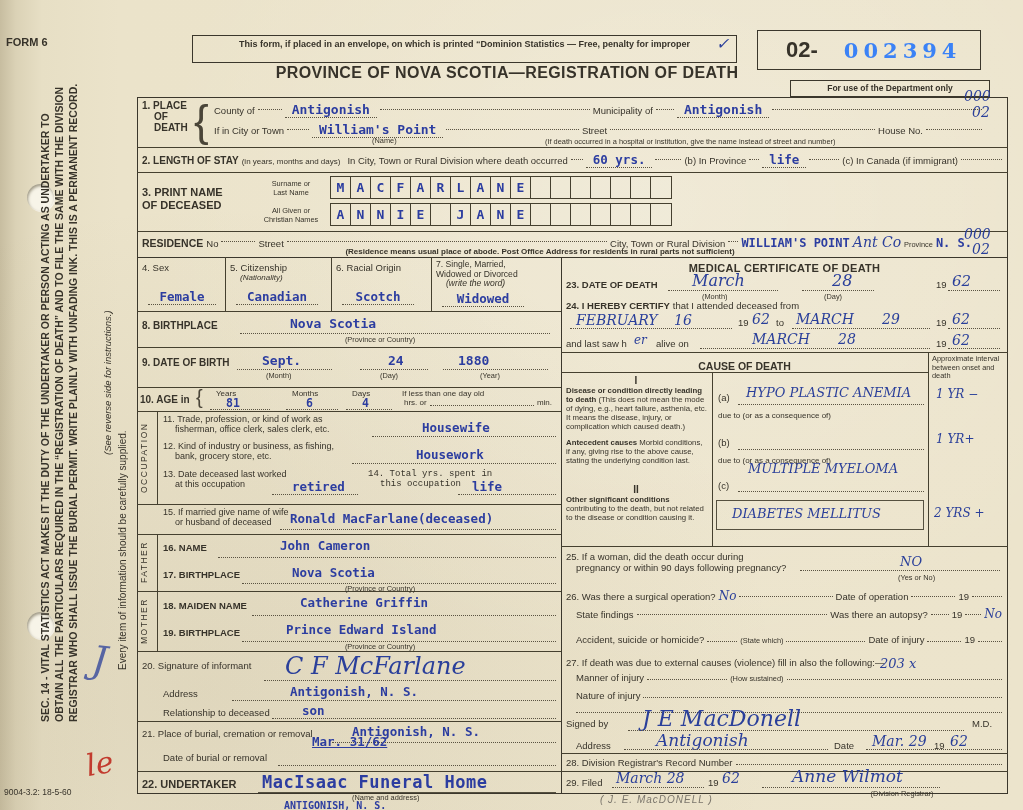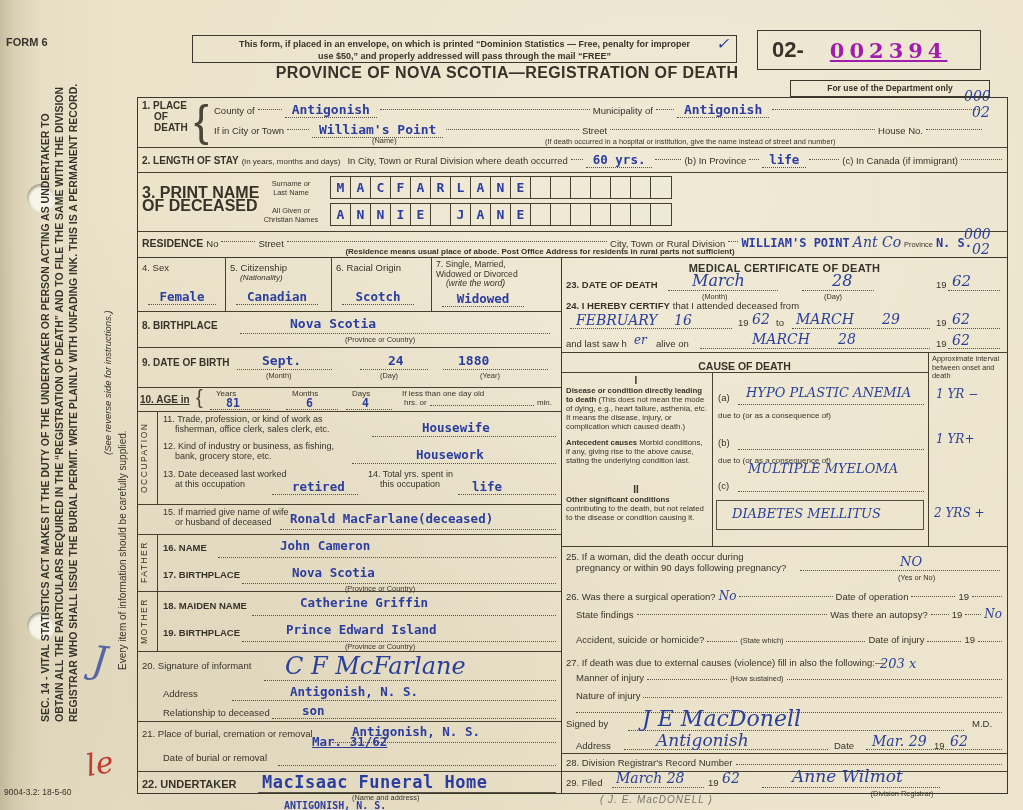--- a/index.html
+++ b/index.html
@@ -32,47 +32,46 @@
   .vline{position:absolute;border-left:1px solid #45402f;width:0;}
   .vline2{position:absolute;border-left:1.6px solid #3b372c;width:0;}
   .vert{writing-mode:vertical-rl;transform:rotate(180deg);}
   .box{border:1.6px solid #3b372c;}
   .lbrow{display:flex;border:1.3px solid #45402f;background:rgba(255,255,255,.06);}
   .lb-cell{width:20px;height:21px;border-right:1px solid #45402f;display:flex;align-items:center;justify-content:center;
            font-family:"DejaVu Sans Mono",monospace;font-weight:bold;color:#2c3da0;font-size:13px;}
   .lb-cell:last-child{border-right:none;}
   .hole{position:absolute;width:27px;height:27px;border-radius:50%;background:#f7f4e8;
         box-shadow:inset 1px 2px 3px rgba(90,80,55,.55), 1px 1px 0 rgba(255,255,255,.6);}
-  .stamp{font-family:"DejaVu Serif",serif;font-weight:bold;color:#a21caf;letter-spacing:5px;text-decoration:underline;}
+  .stamp{font-family:"DejaVu Serif",serif;font-weight:bold;color:#3b82f6;letter-spacing:5px;}
   .pencil{color:#7b766c;}
   .brace{font-weight:200;color:#4a4538;}
 </style>
 </head>
 <body>
 
 <div class="a b" style="left:6px;top:36px;font-size:11px;">FORM 6</div>
 <div class="hole" style="left:27px;top:184px;"></div>
 <div class="hole" style="left:27px;top:612px;"></div>
 
 <div class="a vert b" style="left:38px;top:80px;width:72px;height:642px;font-size:10.5px;line-height:14px;">SEC. 14 - VITAL STATISTICS ACT MAKES IT THE DUTY OF THE UNDERTAKER OR PERSON ACTING AS UNDERTAKER TO OBTAIN ALL THE PARTICULARS REQUIRED IN THE “REGISTRATION OF DEATH” AND TO FILE THE SAME WITH THE DIVISION REGISTRAR WHO SHALL ISSUE THE BURIAL PERMIT. WRITE PLAINLY WITH UNFADING INK. THIS IS A PERMANENT RECORD.</div>
 <div class="a vert i" style="left:102px;top:245px;width:14px;height:210px;font-size:9.5px;">(See reverse side for instructions.)</div>
 <div class="a vert" style="left:117px;top:380px;width:26px;height:290px;font-size:10px;line-height:12px;">Every item of information should be carefully supplied.</div>
 
 <div class="a script" style="left:92px;top:638px;font-size:38px;opacity:.75;transform:rotate(6deg);">J</div>
 <div class="a script" style="left:86px;top:746px;font-size:30px;color:#c23b2e;transform:rotate(-10deg);">le</div>
 <div class="a sm" style="left:4px;top:788px;font-size:8.5px;">9004-3.2: 18-5-60</div>
 
 <div class="a box ctr b" style="left:192px;top:35px;width:545px;height:28px;font-size:9px;line-height:12px;padding-top:2px;border-width:1.3px;">
   <div>This form, if placed in an envelope, on which is printed “Dominion Statistics — Free, penalty for improper</div>
-  <div>use $50,” and properly addressed will pass through the mail “FREE”</div>
 </div>
 <div class="a script" style="left:716px;top:34px;font-size:16px;">✓</div>
 
 <div class="a box" style="left:757px;top:30px;width:224px;height:40px;display:flex;align-items:center;">
-  <span class="b" style="font-size:22px;margin-left:14px;">02-</span>
+  <span class="b" style="font-size:22px;margin-left:28px;">02-</span>
   <span class="stamp" style="font-size:21px;margin-left:26px;">002394</span>
 </div>
 
 <div class="a ctr b" style="left:137px;top:64px;width:740px;font-size:16px;letter-spacing:.4px;">PROVINCE OF NOVA SCOTIA—REGISTRATION OF DEATH</div>
 
 <div class="a box ctr b" style="left:790px;top:80px;width:200px;height:17px;font-size:8.5px;line-height:14px;border-width:1.3px;">For use of the Department only</div>
 <div class="a script" style="left:964px;top:88px;font-size:14px;">000</div>
 <div class="a script" style="left:972px;top:104px;font-size:14px;">02</div>
 
 <div class="a box" style="left:137px;top:97px;width:871px;height:697px;"></div>
@@ -139,21 +138,21 @@
   <span class="typed on">60 yrs.</span>
   <span class="lead" style="width:26px;"></span>
   <span class="lbl">(b) In Province</span>
   <span class="lead" style="width:10px;"></span>
   <span class="typed on">life</span>
   <span class="lead" style="width:30px;"></span>
   <span class="lbl">(c) In Canada (if immigrant)</span>
   <span class="lead grow"></span>
 </div>
 
-<div class="a b" style="left:142px;top:186px;font-size:16px;line-height:13px;">
+<div class="a b" style="left:142px;top:186px;font-size:11px;line-height:13px;">
   <div>3. PRINT NAME</div>
   <div>OF DECEASED</div>
 </div>
 <div class="a xs ctr" style="left:254px;top:180px;width:74px;">
   <div>Surname or</div>
   <div>Last Name</div>
 </div>
 <div class="a lbrow" style="left:330px;top:176px;">
     <span class="lb-cell">M</span>
     <span class="lb-cell">A</span>
@@ -241,21 +240,21 @@
 <div class="a typed" style="left:262px;top:353px;font-size:13px;">Sept.</div>
 <div class="ul" style="left:237px;top:369px;width:95px;"></div>
 <div class="a xs" style="left:266px;top:372px;">(Month)</div>
 <div class="a typed" style="left:388px;top:353px;font-size:13px;text-align:right;">24</div>
 <div class="ul" style="left:360px;top:369px;width:68px;"></div>
 <div class="a xs" style="left:380px;top:372px;">(Day)</div>
 <div class="a typed" style="left:458px;top:353px;font-size:13px;">1880</div>
 <div class="ul" style="left:443px;top:369px;width:105px;"></div>
 <div class="a xs" style="left:480px;top:372px;">(Year)</div>
 
-<div class="a lbl b" style="left:140px;top:394px;font-size:10px;text-decoration:underline;">10. AGE in</div>
+<div class="a lbl b" style="left:140px;top:394px;font-size:10px;">10. AGE in</div>
 <div class="a brace" style="left:196px;top:386px;font-size:20px;">{</div>
 <div class="a sm" style="left:216px;top:389px;">Years</div>
 <div class="a typed" style="left:226px;top:396px;font-size:11.5px;">81</div>
 <div class="ul" style="left:210px;top:409px;width:60px;"></div>
 <div class="a sm" style="left:292px;top:389px;">Months</div>
 <div class="a typed" style="left:306px;top:396px;font-size:11.5px;">6</div>
 <div class="ul" style="left:286px;top:409px;width:52px;"></div>
 <div class="a sm" style="left:352px;top:389px;">Days</div>
 <div class="a typed" style="left:362px;top:396px;font-size:11.5px;">4</div>
 <div class="ul" style="left:346px;top:409px;width:46px;"></div>
@@ -282,21 +281,21 @@
 <div class="a typed" style="left:416px;top:447px;">Housework</div>
 <div class="ul" style="left:352px;top:463px;width:204px;"></div>
 
 <div class="a lbl" style="left:163px;top:469px;font-size:9px;line-height:10px;">
   <div>13. Date deceased last worked</div>
   <div style="padding-left:12px;">at this occupation</div>
 </div>
 <div class="a typed" style="left:292px;top:479px;">retired</div>
 <div class="ul" style="left:272px;top:494px;width:86px;"></div>
 
-<div class="a lbl" style="left:368px;top:469px;font-size:9px;line-height:10px;">
+<div class="a lbl" style="left:368px;top:469px;font-size:9px;line-height:10px;font-family:Liberation Mono, monospace;">
   <div>14. Total yrs. spent in</div>
   <div style="padding-left:12px;">this occupation</div>
 </div>
 <div class="a typed" style="left:472px;top:479px;">life</div>
 <div class="ul" style="left:458px;top:494px;width:98px;"></div>
 
 <div class="a lbl" style="left:163px;top:507px;font-size:9px;line-height:10px;">
   <div>15. If married give name of wife</div>
   <div style="padding-left:12px;">or husband of deceased</div>
 </div>

